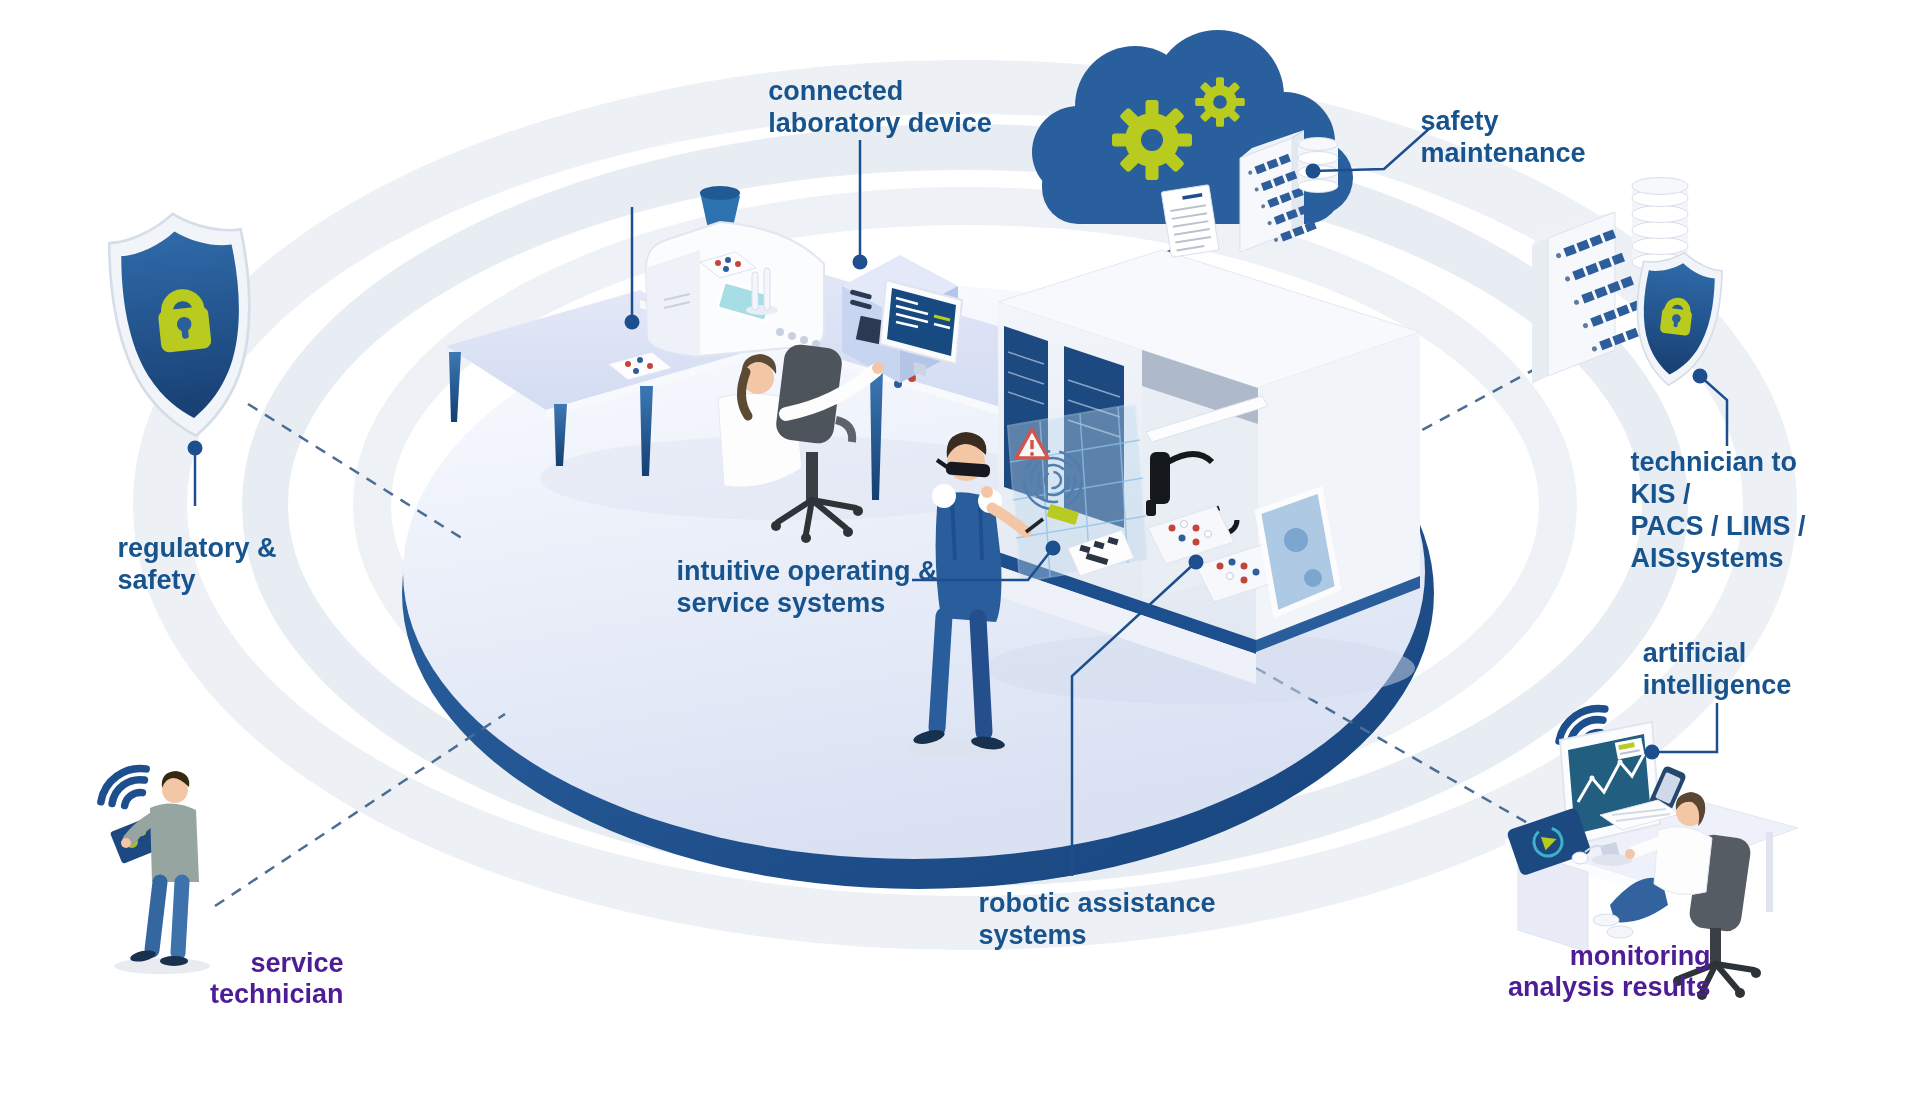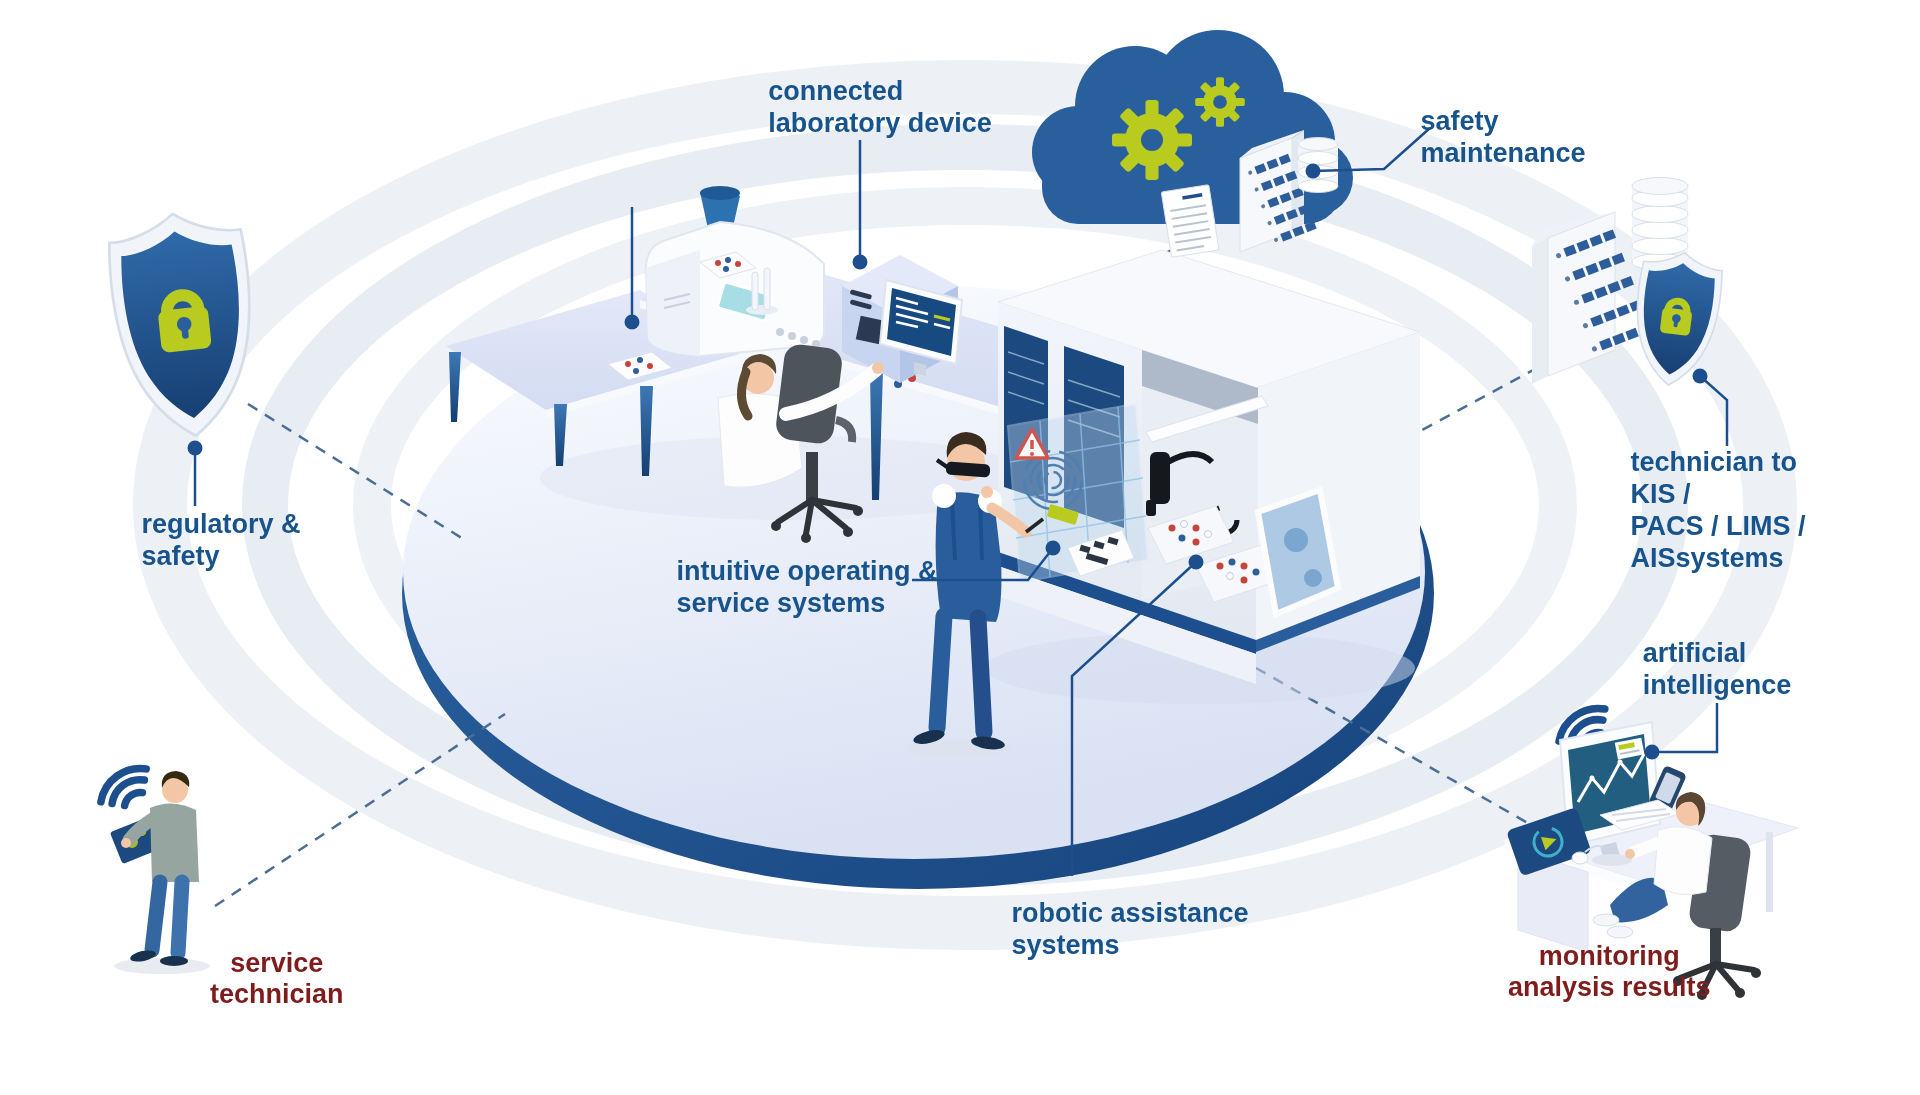--- a/index.html
+++ b/index.html
@@ -1,28 +1,28 @@
 <!DOCTYPE html>
 <html><head>
 <meta charset="utf-8">
 <style>
   html,body{margin:0;padding:0;background:#ffffff;}
   .stage{position:relative;width:1920px;height:1095px;background:#ffffff;overflow:hidden;
          font-family:"Liberation Sans",sans-serif;}
   .stage svg{position:absolute;left:0;top:0;}
   .lbl{position:absolute;font-weight:700;font-size:27px;line-height:32px;color:#17538c;
        white-space:pre-line;text-align:left;transform:translate(-50%,-50%);}
-  .lbl--grey{color:#7f1d1d;text-align:center;transform:none;}
+  .lbl--grey{color:#4c1d95;text-align:right;transform:none;}
   .lbl-std{left:607px;top:182px;}
   .lbl-connected{left:880px;top:107px;}
   .lbl-remote{left:1503px;top:137px;}
-  .lbl-regulatory{left:197px;top:540px;margin-left:24px;}
+  .lbl-regulatory{left:197px;top:564px;}
   .lbl-kis{left:1727px;top:510px;}
   .lbl-intuitive{left:779px;top:587px;margin-left:28px;}
-  .lbl-robotic{left:1130px;top:919px;margin-top:10px;}
+  .lbl-robotic{left:1097px;top:919px;}
   .lbl-ai{left:1717px;top:669px;}
   .lbl-service{left:210px;top:948px;line-height:31px;}
   .lbl-monitoring{left:1508px;top:941px;line-height:31px;}
 </style>
 </head>
 <body>
 
 <div class="stage">
 <svg width="1920" height="1095" viewBox="0 0 1920 1095">
   <defs>

